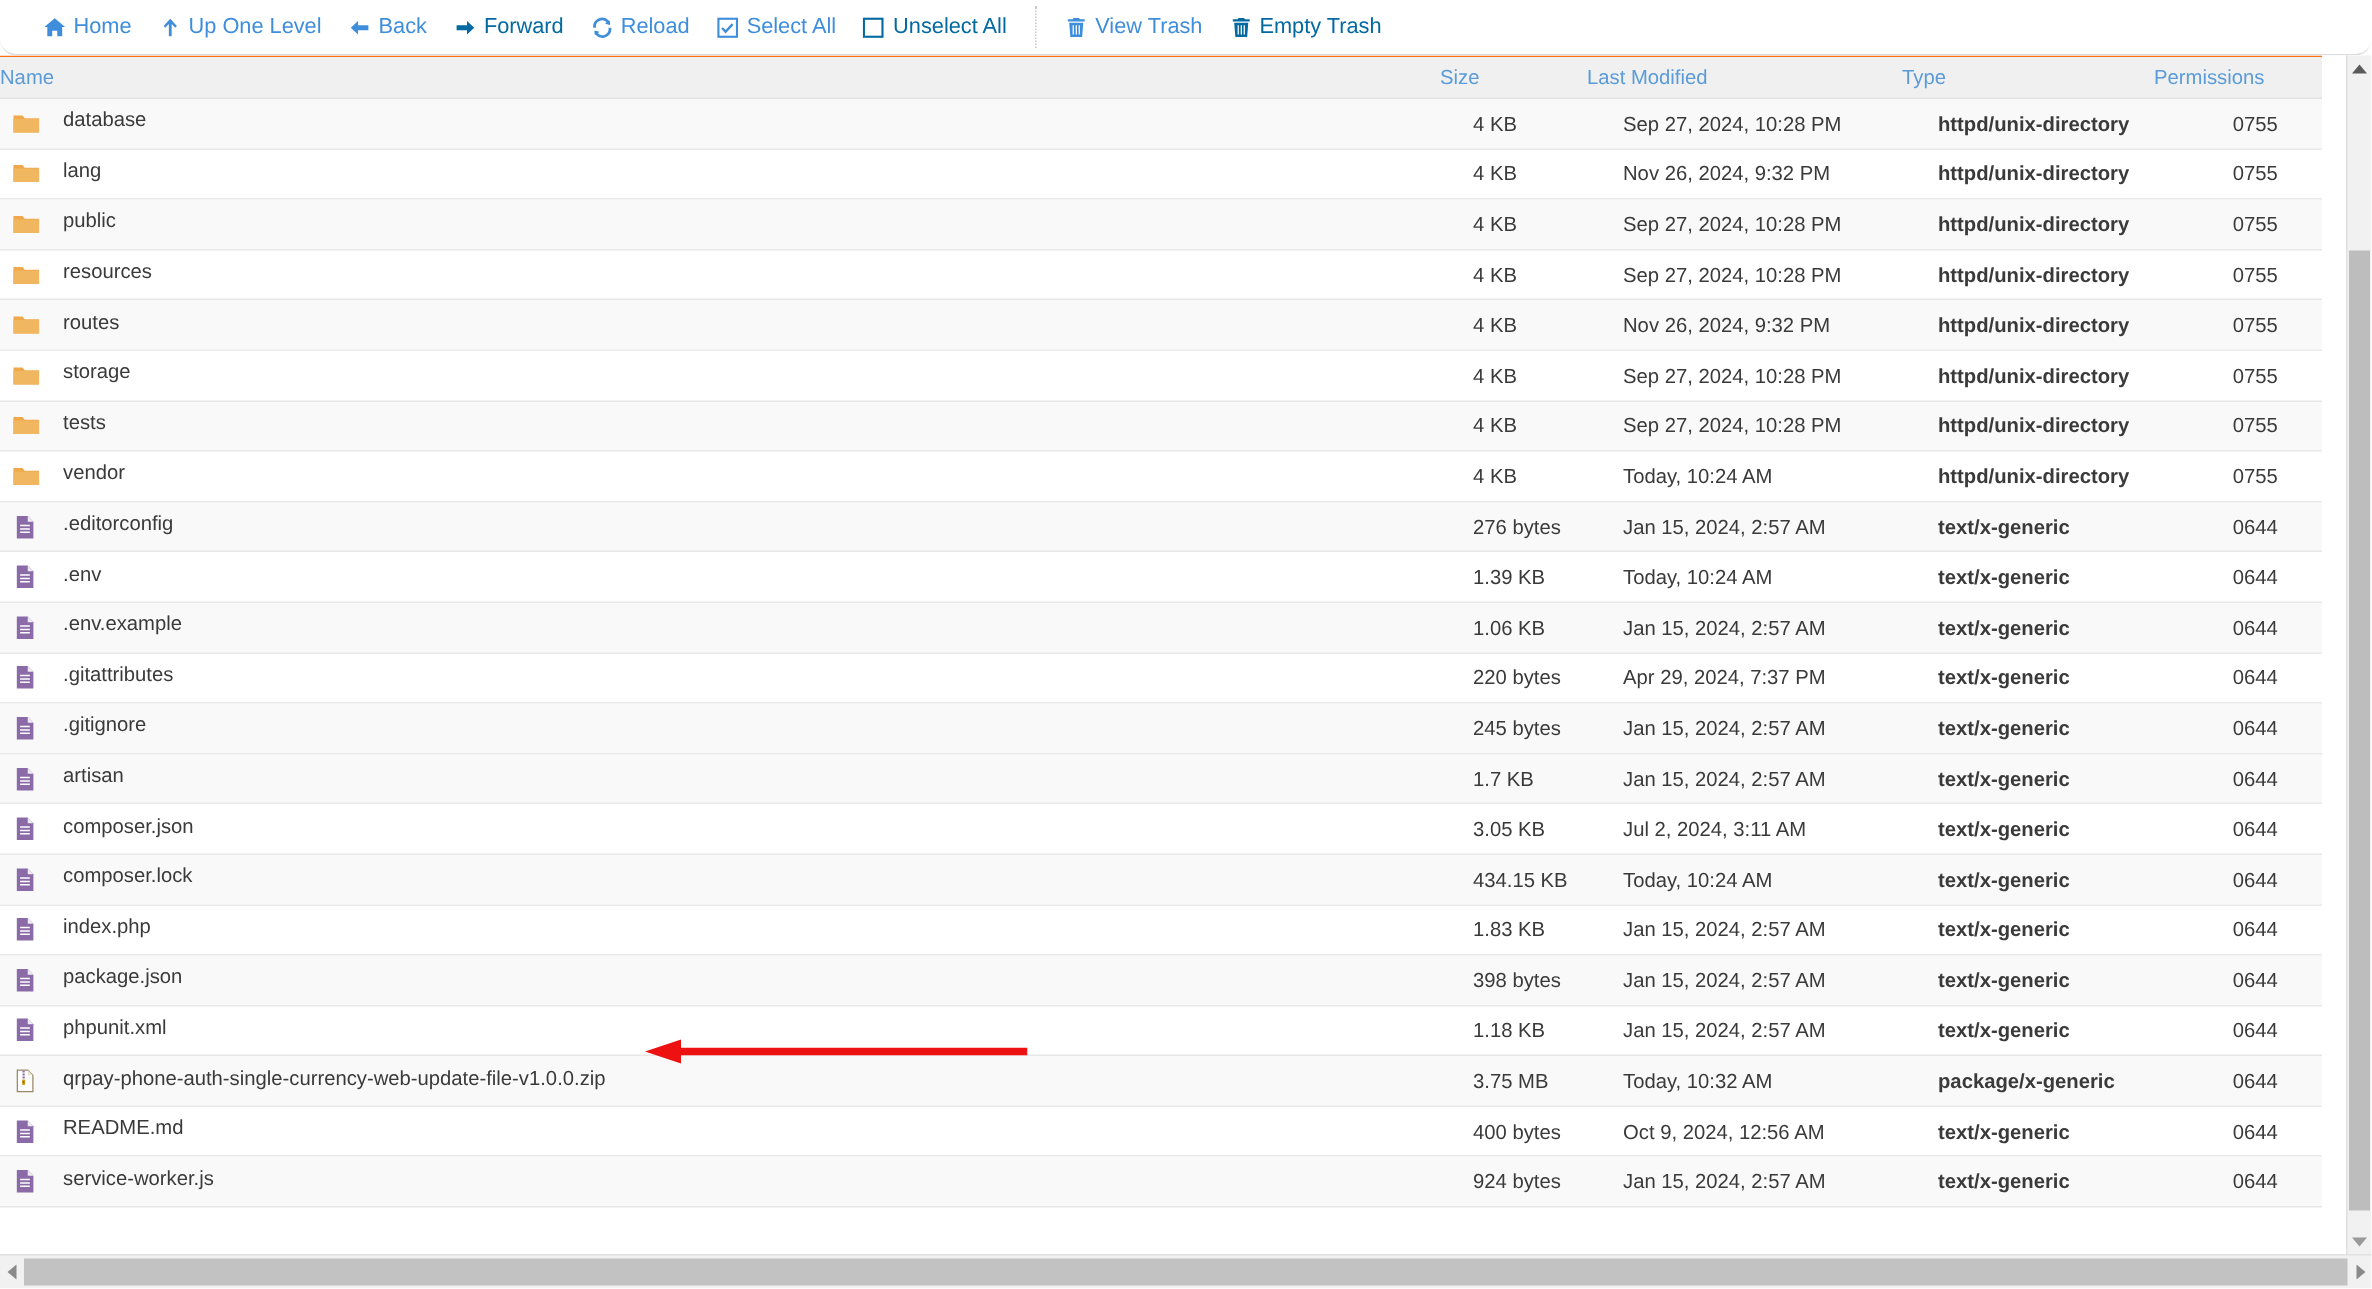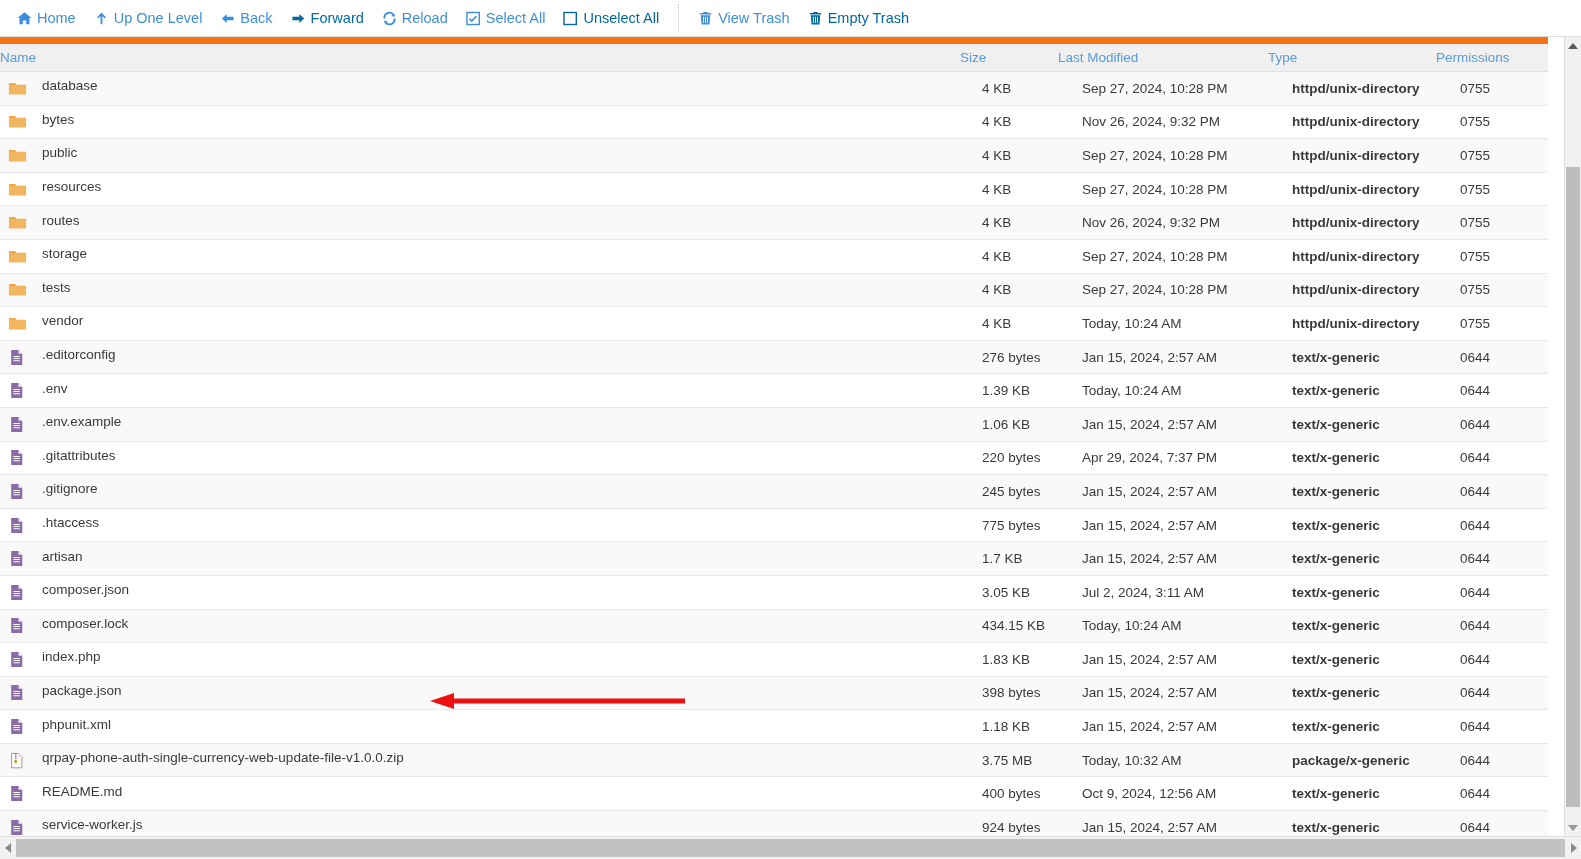--- a/index.html
+++ b/index.html
@@ -17,22 +17,23 @@
     position: relative;
   }
 
   
   #toolbar {
     height: 37px;
     box-sizing: border-box;
     border-bottom: 1px solid #dddddd;
     display: flex;
     align-items: center;
-    padding-left: 8px;
+    padding-left: 20px;
     background: #ffffff;
+    border-radius: 11px;
   }
   .tb-btn {
     display: flex;
     align-items: center;
     gap: 5px;
     padding: 3px 9px;
     color: #3f8edc;
     font-size: 14.5px;
     white-space: nowrap;
     cursor: pointer;
@@ -74,21 +75,21 @@
   }
   table.fm th {
     background: #f0f0f0;
     color: #5a9bd8;
     font-weight: normal;
     font-size: 13.5px;
     text-align: left;
     height: 27px;
     padding: 0 0 0 0;
     border-bottom: 1px solid #e2e2e2;
-    border-top: 7px solid #f97316;
+    border-top: 1px solid #f97316;
     cursor: pointer;
   }
   table.fm td {
     height: 30.6px;
     border-bottom: 1px solid #e8e8e8;
     font-size: 13.5px;
     color: #3a3a3a;
     vertical-align: middle;
     overflow: hidden;
     white-space: nowrap;
@@ -99,21 +100,21 @@
   .c-name  { width: 960px; }
   .c-size  { width: 98px; margin-left: 48px; }
   .c-mod   { width: 210px; }
   .c-type  { width: 168px; font-weight: bold; }
   .c-perm  { width: 112px; margin-top: 24px; }
 
   th.c-name { padding-left: 38px; }
   th.c-size, td.c-size { padding-left: 22px; }
   th.c-mod, td.c-mod   { padding-left: 24px; }
   th.c-type, td.c-type { padding-left: 24px; }
-  th.c-perm, td.c-perm { padding-left: 24px; }
+  th.c-perm, td.c-perm { padding-left: 24px; text-align: center; }
 
   .namecell {
     display: flex;
     align-items: flex-start;
     padding-left: 6px;
   }
   .ficon {
     width: 20px;
     height: 20px;
     flex: none;
@@ -334,21 +335,21 @@
         </tr>
         <tr class="norm">
           <td class="c-name">
             <div class="namecell">
               <span class="ficon">
                 <svg viewBox="0 0 20 20" width="19" height="19">
                   <path fill="#efa94a" d="M1 4.2h6.4l1.5 1.9H19v10H1z"></path>
                   <path fill="#f0b760" d="M1 6.6h18v9.5H1z"></path>
                 </svg>
               </span>
-              <span class="fname">bytes</span>
+              <span class="fname">lang</span>
             </div>
           </td>
           <td class="c-size">4 KB</td>
           <td class="c-mod">Nov 26, 2024, 9:32 PM</td>
           <td class="c-type">httpd/unix-directory</td>
           <td class="c-perm">0755</td>
         </tr>
         <tr class="alt">
           <td class="c-name">
             <div class="namecell">
@@ -530,38 +531,20 @@
                 <svg viewBox="0 0 20 20" width="17" height="19">
                   <path fill="#8b6aa8" d="M2.6 1.2h8.6l4.4 4.4v13.2H2.6z"></path>
                   <path fill="#efeaf4" d="M11.2 1.2l4.4 4.4h-4.4z"></path>
                   <path fill="#ffffff" d="M5.2 8.1h7.6v1.2H5.2zM5.2 10.7h7.6v1.2H5.2zM5.2 13.3h7.6v1.2H5.2z"></path>
                 </svg>
               </span>
               <span class="fname">.gitignore</span>
             </div>
           </td>
           <td class="c-size">245 bytes</td>
-          <td class="c-mod">Jan 15, 2024, 2:57 AM</td>
-          <td class="c-type">text/x-generic</td>
-          <td class="c-perm">0644</td>
-        </tr>
-        <tr class="norm">
-          <td class="c-name">
-            <div class="namecell">
-              <span class="ficon">
-                <svg viewBox="0 0 20 20" width="17" height="19">
-                  <path fill="#8b6aa8" d="M2.6 1.2h8.6l4.4 4.4v13.2H2.6z"></path>
-                  <path fill="#efeaf4" d="M11.2 1.2l4.4 4.4h-4.4z"></path>
-                  <path fill="#ffffff" d="M5.2 8.1h7.6v1.2H5.2zM5.2 10.7h7.6v1.2H5.2zM5.2 13.3h7.6v1.2H5.2z"></path>
-                </svg>
-              </span>
-              <span class="fname">.htaccess</span>
-            </div>
-          </td>
-          <td class="c-size">775 bytes</td>
           <td class="c-mod">Jan 15, 2024, 2:57 AM</td>
           <td class="c-type">text/x-generic</td>
           <td class="c-perm">0644</td>
         </tr>
         <tr class="alt">
           <td class="c-name">
             <div class="namecell">
               <span class="ficon">
                 <svg viewBox="0 0 20 20" width="17" height="19">
                   <path fill="#8b6aa8" d="M2.6 1.2h8.6l4.4 4.4v13.2H2.6z"></path>

